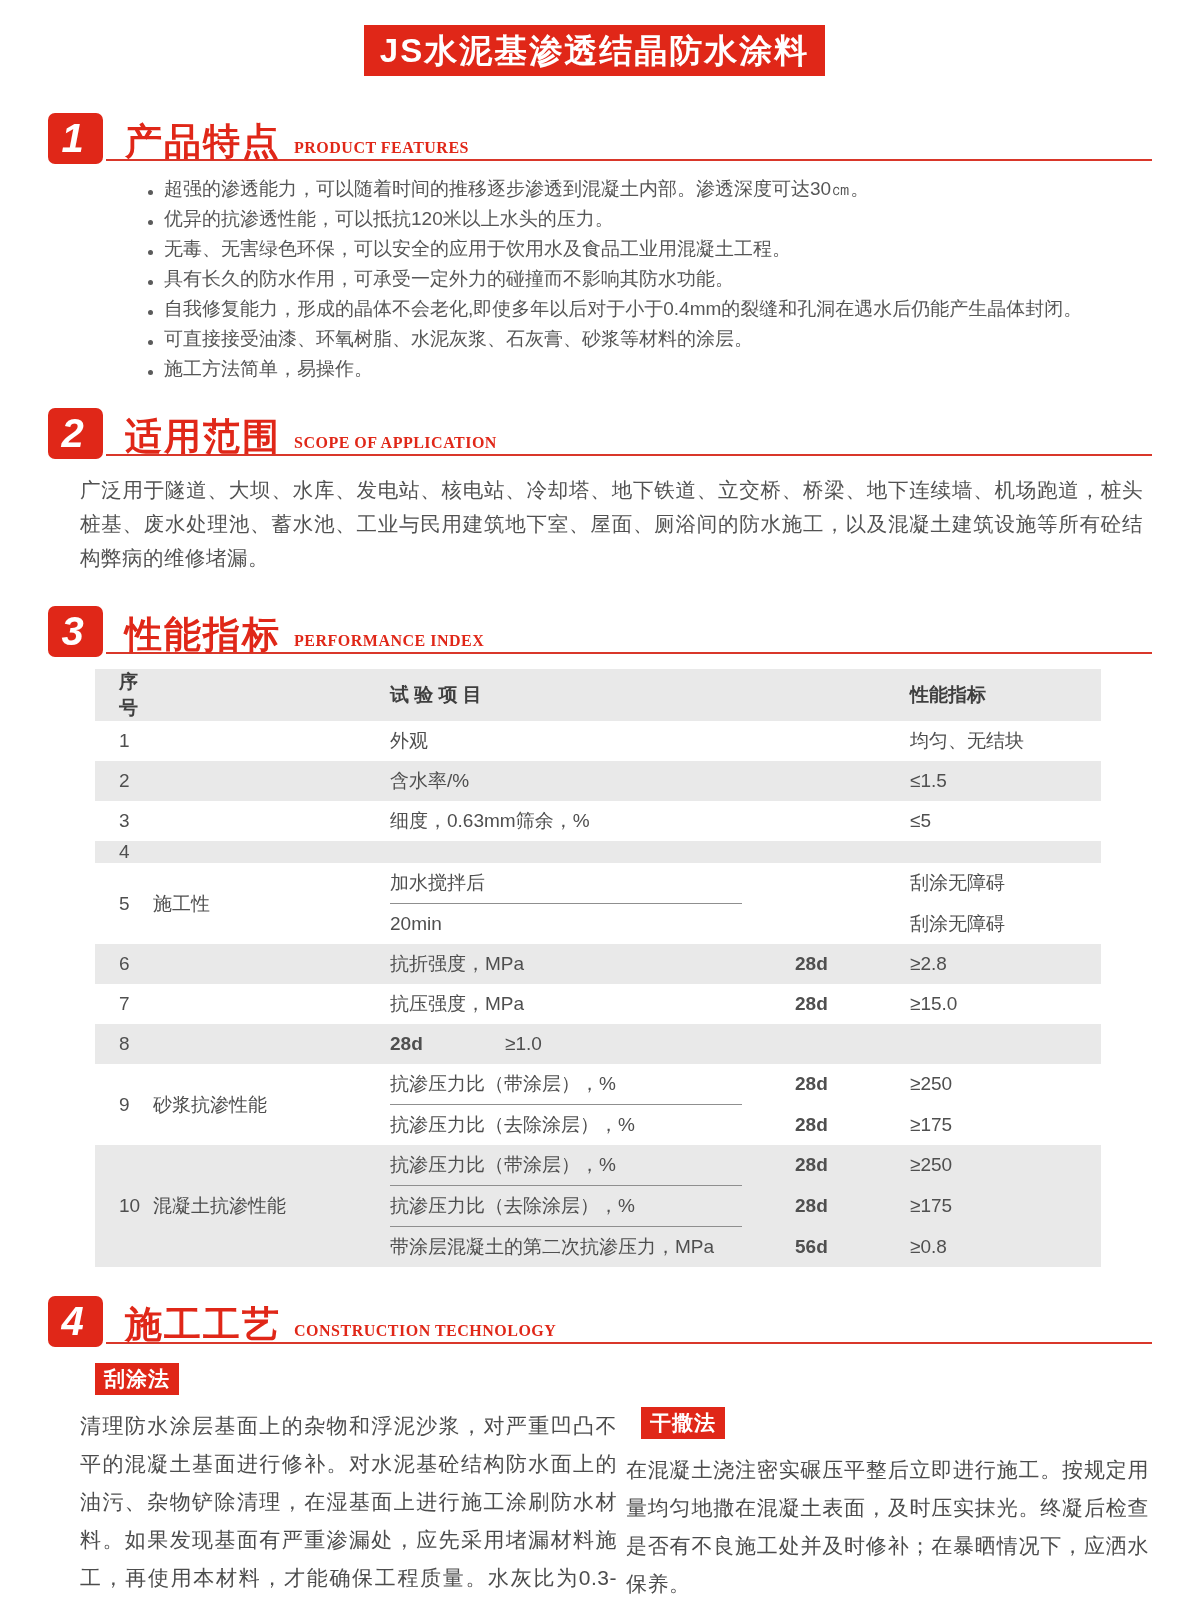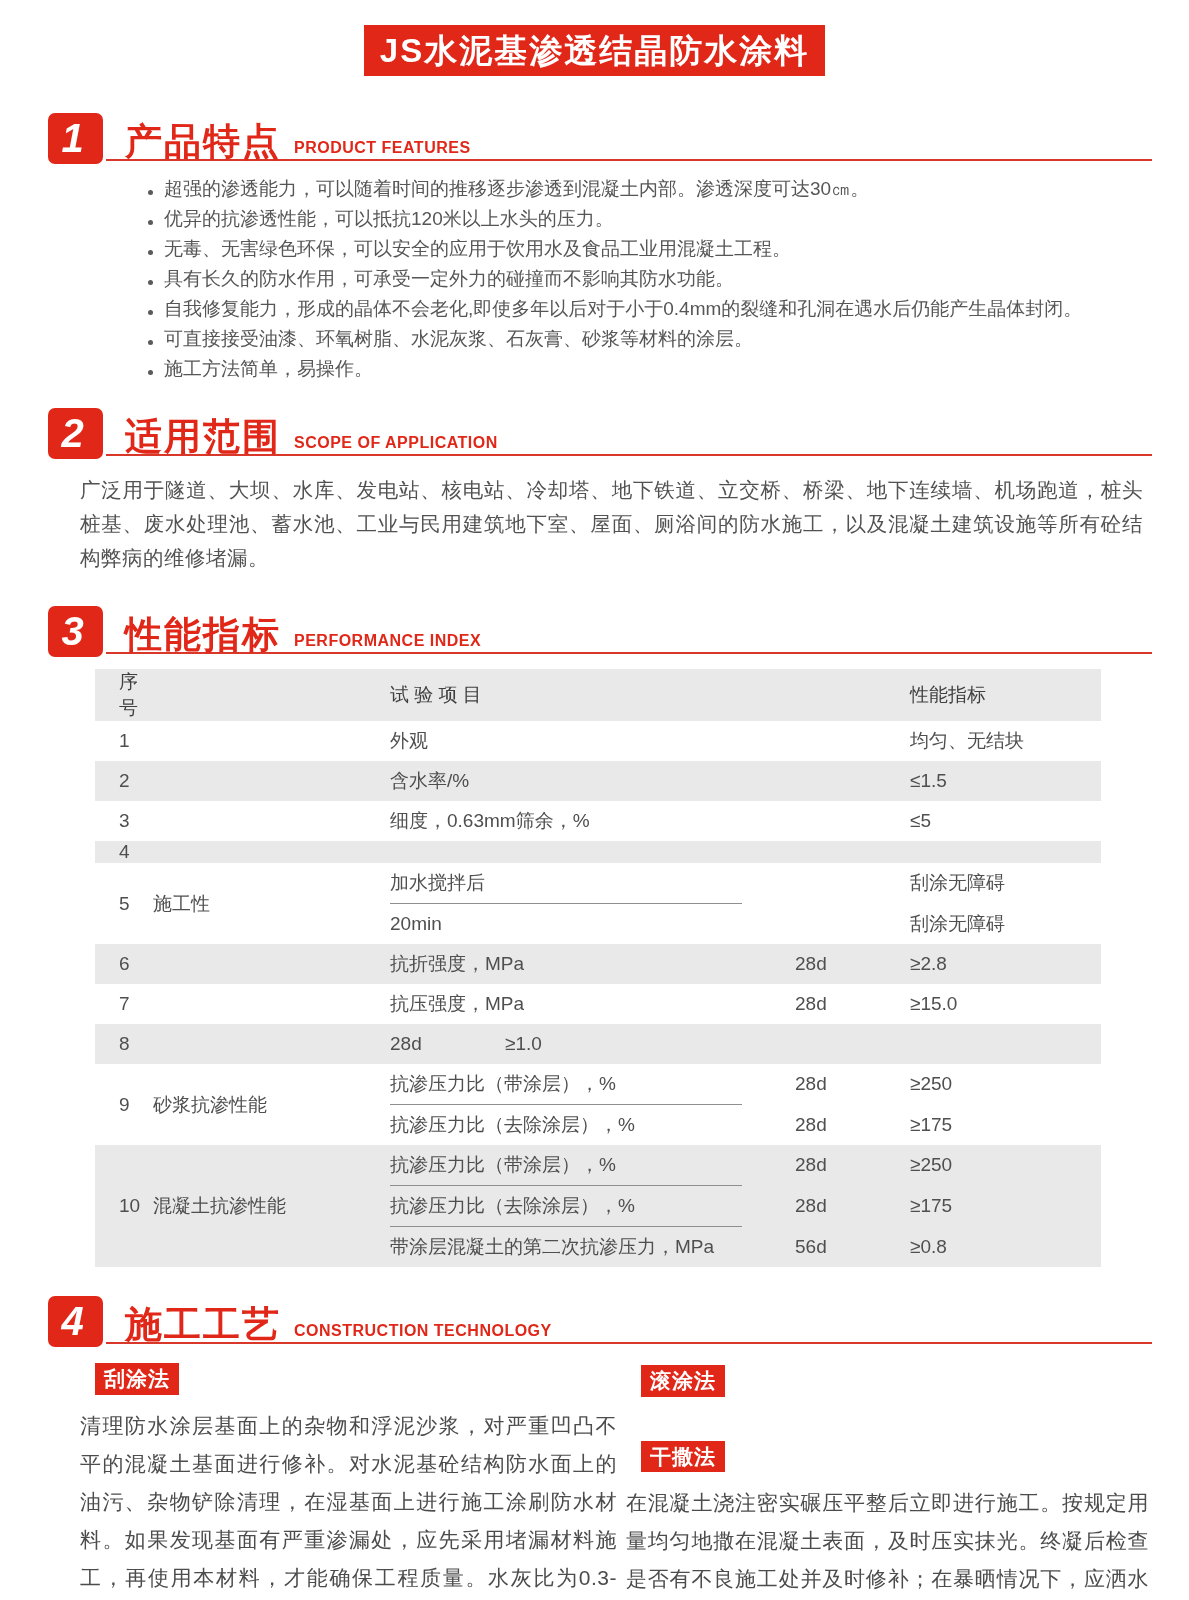--- a/index.html
+++ b/index.html
@@ -26,38 +26,38 @@
   .sec{margin:0 37px 0 48px;}
   .sec-header{position:relative;display:flex;align-items:flex-end;height:56px;}
   .sec-line{position:absolute;left:58px;right:0;bottom:3px;border-bottom:2px solid var(--red-soft);}
   .sec-num{
     width:55px;height:51px;background:var(--red);border-radius:7px;
     color:#fff;font-size:40px;font-weight:bold;font-style:italic;
     display:flex;align-items:center;justify-content:center;
     position:relative;z-index:2;padding-right:6px;
   }
   .sec-title{color:var(--red);font-size:37px;font-weight:bold;margin-left:22px;letter-spacing:2px;line-height:1.1;position:relative;z-index:2;margin-bottom:2px;}
-  .sec-sub{color:var(--red);font-size:16px;font-weight:bold;margin-left:13px;margin-bottom:7px;letter-spacing:.5px;position:relative;z-index:2;}
+  .sec-sub{color:var(--red);font-size:16px;font-weight:bold;margin-left:13px;margin-bottom:7px;letter-spacing:.5px;position:relative;z-index:2;font-family:Liberation Serif, serif;}
   
   .features{margin:14px 40px 0 100px;}
   .bullet{list-style:none;display:flex;align-items:center;margin-bottom:9px;font-size:19px;color:#565656;line-height:21px;}
   .dot{width:5px;height:5px;background:#5a5a5a;border-radius:50%;margin:8px 11px 0 0;flex:0 0 auto;}
   
   .scope-text{margin:14px 46px 0 80px;font-size:20.5px;line-height:34px;color:#525252;text-align:justify;letter-spacing:.5px;}
   
   .ptable{margin:12px 0 0 95px;width:1006px;font-size:19px;color:#4f4f4f;}
   .trow{display:flex;align-items:stretch;}
   .trow.shade{background:var(--row-gray);}
-  .thead{background:var(--row-gray);font-weight:normal;color:var(--txt-dark);}
+  .thead{background:var(--row-gray);font-weight:bold;color:var(--txt-dark);}
   .c-no{width:58px;padding:0 0 0 24px;display:flex;align-items:center;flex:0 0 auto;}
   .c-group{width:237px;display:flex;align-items:center;flex:0 0 auto;}
   .c-rest{flex:1;display:flex;flex-direction:column;justify-content:center;padding:7px 0;}
   .sub{display:flex;align-items:center;min-height:26px;}
   .c-item{width:405px;flex:0 0 auto;}
-  .c-age{width:115px;flex:0 0 auto;}
+  .c-age{width:115px;flex:0 0 auto;font-weight:bold;}
   .c-index{flex:1;}
   .subsep{width:352px;border-top:1px solid #8f8f8f;margin:7px 0;}
   .thead .c-rest{padding:10px 0;}
   
   .construction{display:flex;margin:16px 40px 0 80px;}
   .col-left{width:537px;flex:0 0 auto;}
   .col-right{margin-left:9px;flex:1;}
   .badge{
     display:inline-block;background:var(--red);color:#fff;
     font-size:21px;font-weight:bold;padding:2px 9px;line-height:1.3;letter-spacing:1px;margin-left:15px;
@@ -286,19 +286,18 @@
       <div class="sec-title">施工工艺</div>
       <div class="sec-sub">CONSTRUCTION TECHNOLOGY</div>
     </div>
   </div>
   <div class="construction">
     <div class="col-left">
       <span class="badge">刮涂法</span>
       <p class="method-text">清理防水涂层基面上的杂物和浮泥沙浆，对严重凹凸不平的混凝土基面进行修补。对水泥基砼结构防水面上的油污、杂物铲除清理，在湿基面上进行施工涂刷防水材料。如果发现基面有严重渗漏处，应先采用堵漏材料施工，再使用本材料，才能确保工程质量。水灰比为0.3-0.4:1，用量在1.4-1.7kg/m2，厚度为1.0mm(±0.05mm)为标准。</p>
     </div>
     <div class="col-right">
-      <div><span class="badge badge-roll">滚涂法</span></div>
       <div><span class="badge badge-dry">干撒法</span></div>
       <p class="method-text">在混凝土浇注密实碾压平整后立即进行施工。按规定用量均匀地撒在混凝土表面，及时压实抹光。终凝后检查是否有不良施工处并及时修补；在暴晒情况下，应洒水保养。</p>
     </div>
   </div>
 
 </div>
 
 </body></html>

